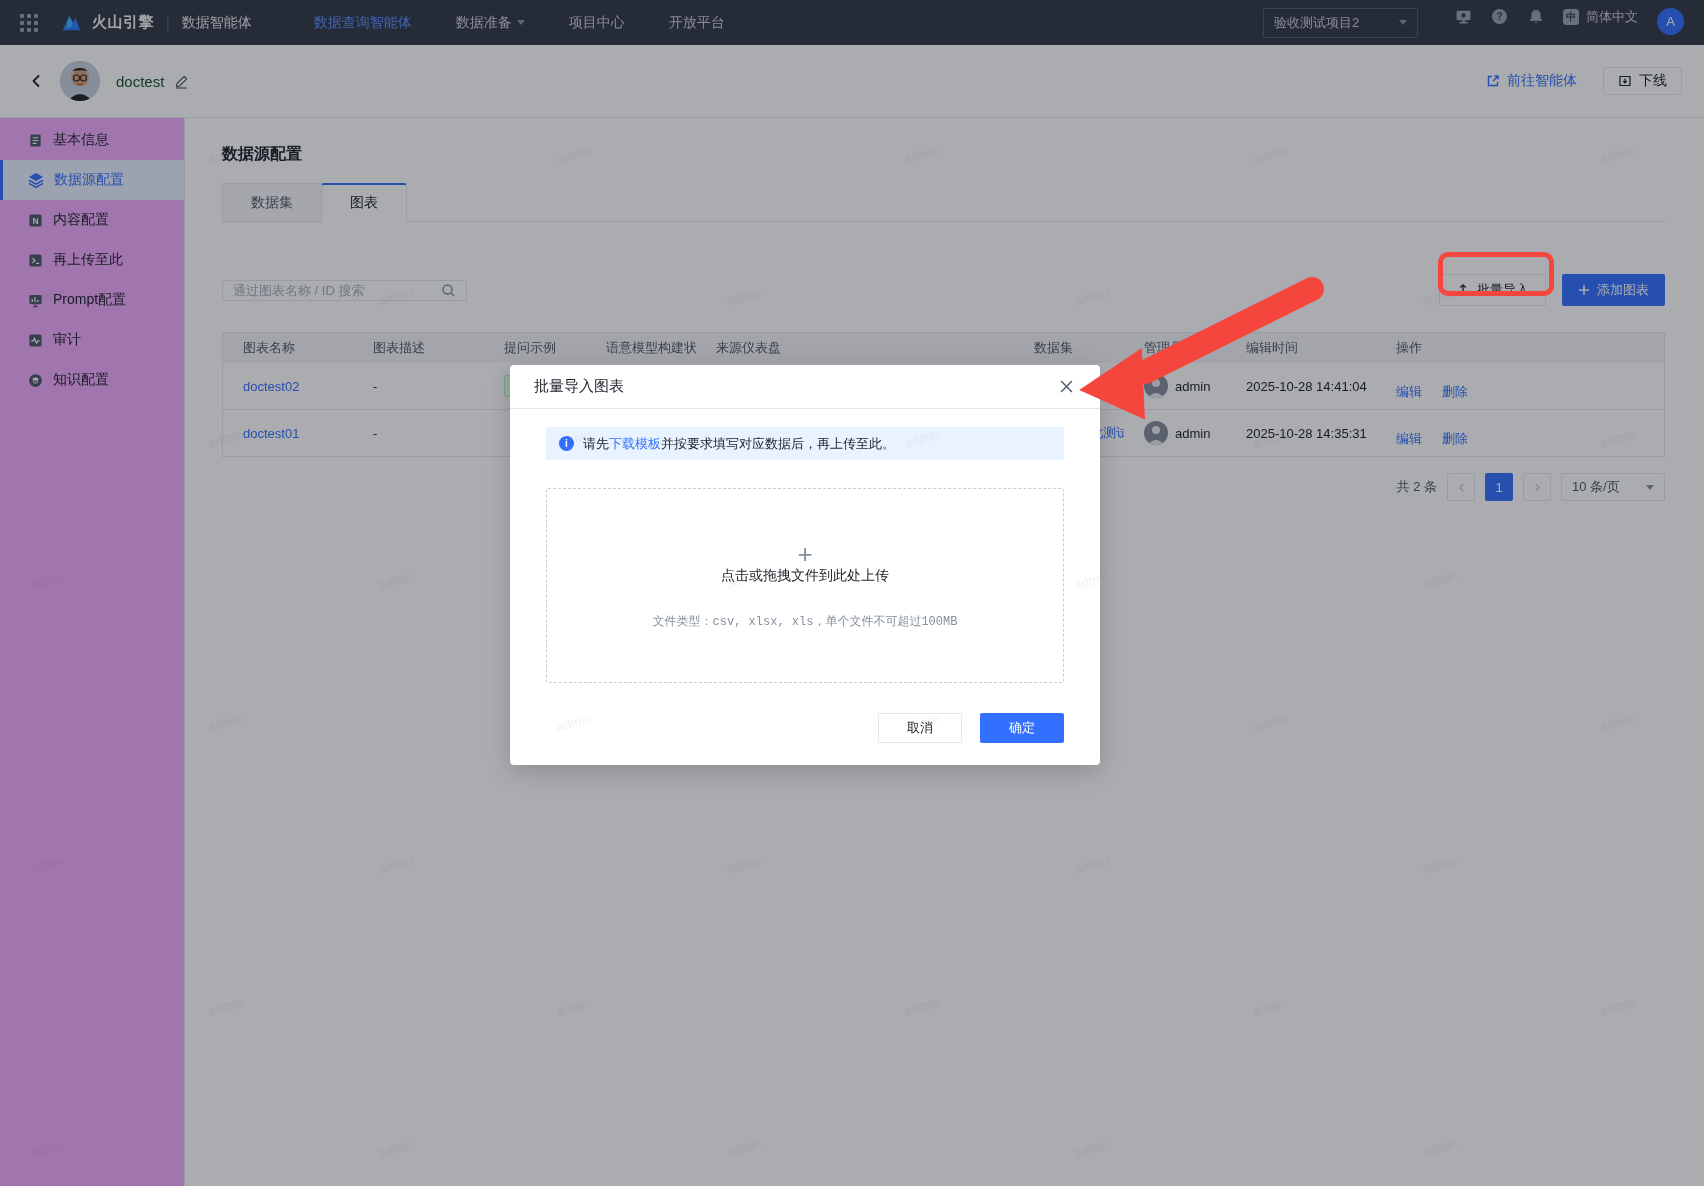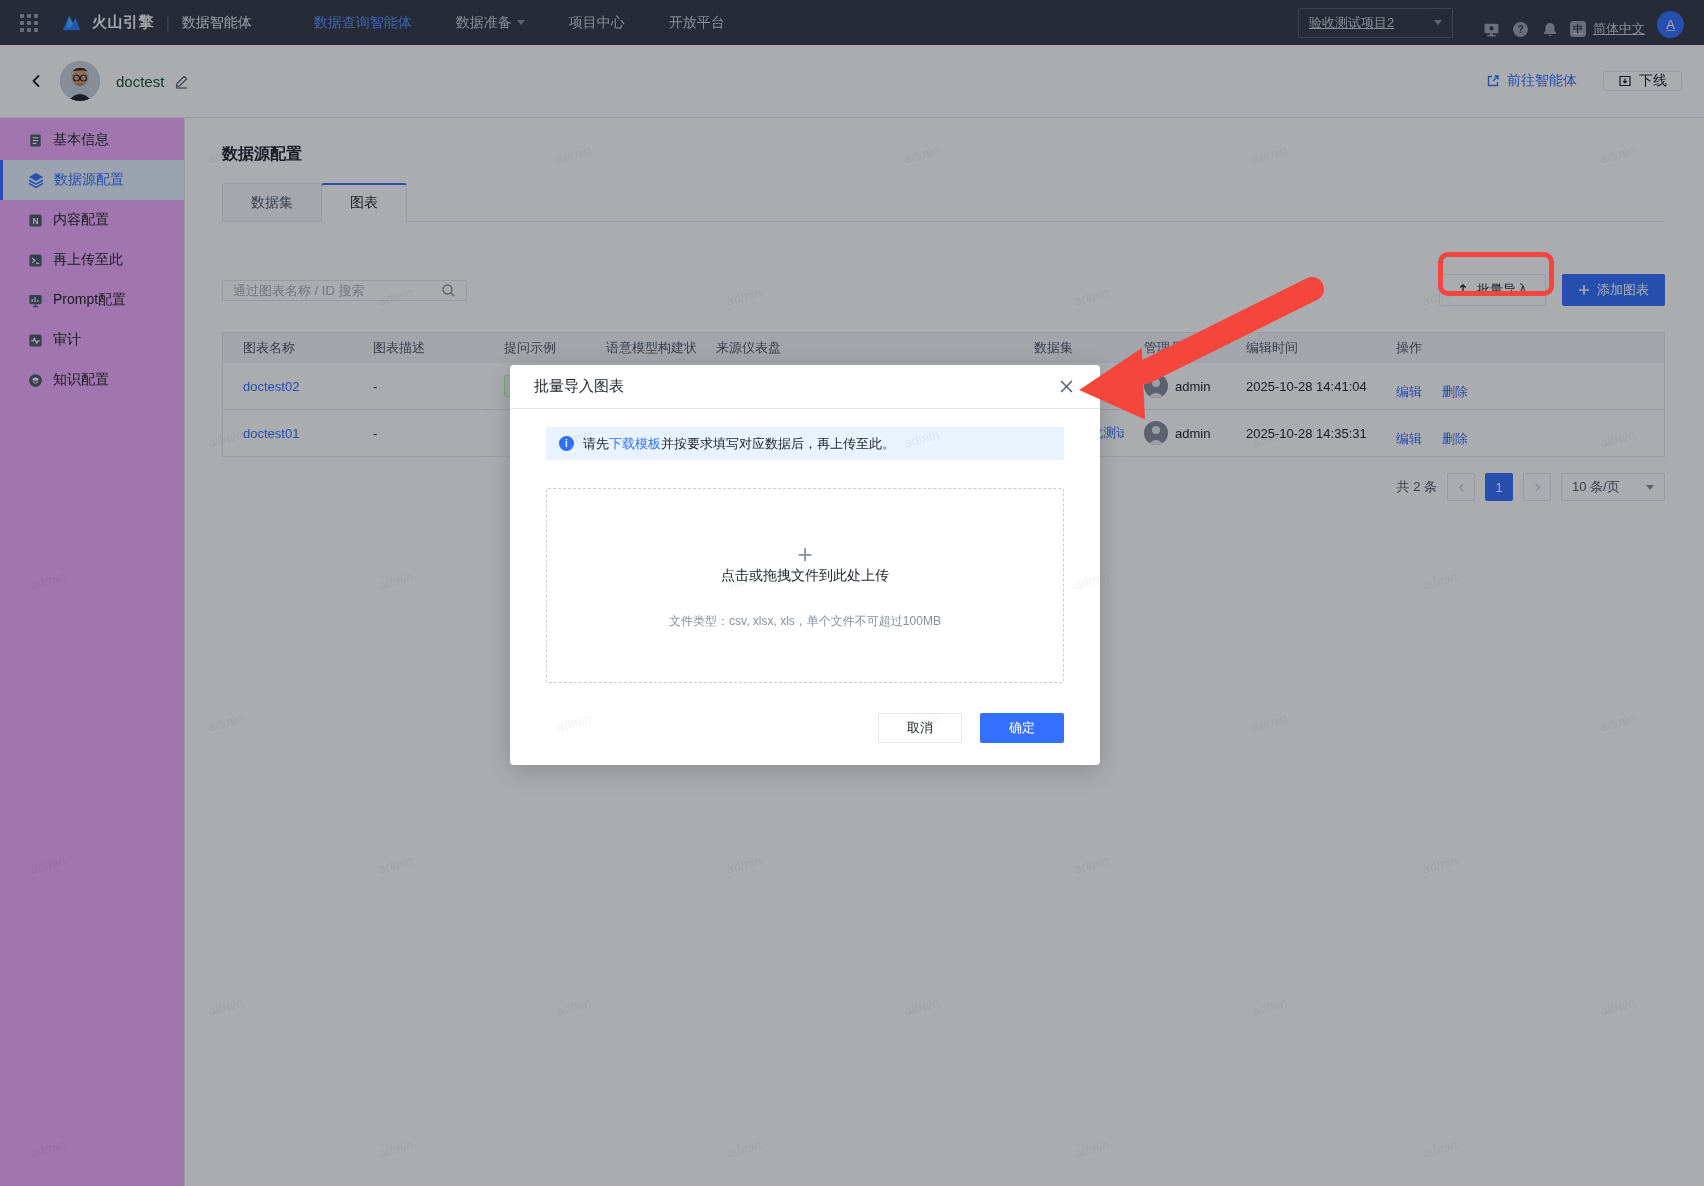--- a/index.html
+++ b/index.html
@@ -12,36 +12,36 @@
   .grid-icon { display:grid; grid-template-columns:repeat(3,4px); grid-gap:3px; margin-right:22px; cursor:pointer; }
   .grid-icon i { width:4px; height:4px; border-radius:1px; background:#9aa3b0; }
   .logo { margin-right:10px; display:flex; align-items:center; }
   .brand { color:#f2f3f5; font-size:15px; font-weight:700; letter-spacing:.5px; }
   .nav-divider { color:#5c6370; margin:0 12px; font-size:14px; }
   .product { color:#e5e6eb; font-size:14px; }
   .nav-links { display:flex; align-items:center; margin-left:62px; gap:44px; font-size:14px; }
   .nav-link { color:#c9cdd6; cursor:pointer; display:flex; align-items:center; gap:5px; }
   .nav-link.active { color:#5c90ff; }
   .caret { width:0; height:0; border-left:4px solid transparent; border-right:4px solid transparent; border-top:5px solid #8a919f; display:inline-block; }
-  .topnav-right { margin-left:auto; display:flex; align-items:flex-end; gap:12px;text-decoration:underline; }
+  .topnav-right { margin-left:auto; display:flex; align-items:flex-start; gap:19px; }
   .project-select { width:155px; height:30px; border:1px solid #565d6b; border-radius:2px; display:flex; align-items:center; justify-content:space-between; padding:0 10px; font-size:13px; color:#c9cdd6; cursor:pointer; margin-right:18px; }
   .tn-icon { width:17px; height:17px; display:flex; align-items:center; justify-content:center; cursor:pointer; }
   .lang { display:flex; align-items:center; gap:7px; font-size:13px; color:#c9cdd6; cursor:pointer; }
   .lang-badge { width:16px; height:16px; border:1.5px solid #9aa3b0; border-radius:3px; color:#9aa3b0; font-size:10px; display:flex; align-items:center; justify-content:center; background:#9aa3b0; color:#343a47; font-weight:700; }
   .avatar-a { width:27px; height:27px; border-radius:50%; background:#3370ff; color:#fff; font-size:13px; display:flex; align-items:center; justify-content:center; cursor:pointer; }
 
   
   .subheader { height:73px; background:#fff; border-bottom:1px solid #e5e6eb; display:flex; align-items:center; padding:0 22px 0 24px; }
   .back-btn { width:24px; height:24px; display:flex; align-items:center; justify-content:center; cursor:pointer; margin-right:12px; }
   .agent-avatar { width:40px; height:40px; border-radius:50%; overflow:hidden; margin-right:16px; background:#c7d1dc; }
   .agent-name { font-size:15px; color:#14532d; font-weight:500; margin-right:10px; }
   .edit-icon { cursor:pointer; display:flex; }
   .subheader-right { margin-left:auto; display:flex; align-items:center; gap:26px; }
   .goto-agent { display:flex; align-items:center; gap:7px; color:#3370ff; font-size:14px; cursor:pointer; }
-  .offline-btn { height:20px; padding:0 14px; background:#fff; border:1px solid #e5e6eb; border-radius:3px; display:flex; align-items:center; gap:7px; font-size:14px; color:#1d2129; cursor:pointer; }
+  .offline-btn { height:28px; padding:0 14px; background:#fff; border:1px solid #e5e6eb; border-radius:3px; display:flex; align-items:center; gap:7px; font-size:14px; color:#1d2129; cursor:pointer; }
 
   
   .body-row { display:flex; height:1068px; }
   .sidebar { width:185px; border-right:1px solid #e5e6eb; background:#f0abfc; padding-top:2px; flex-shrink:0; }
   .side-item { height:40px; display:flex; align-items:center; gap:10px; padding-left:25px; font-size:14px; color:#1d2129; cursor:pointer; border-left:3px solid transparent; }
   .side-item .ic { color:#4e5969; display:flex; }
   .side-item.active { background:#e8f1ff; border-left-color:#3370ff; color:#3370ff; }
   .side-item.active .ic { color:#3370ff; }
 
   .main { flex:1; padding:26px 41px 0 37px; }
@@ -89,21 +89,21 @@
   .overlay { position:absolute; inset:0; background:rgba(13,18,30,.35); z-index:40; }
   .modal { position:absolute; left:510px; top:365px; width:590px; height:400px; background:#fff; border-radius:4px; z-index:50; box-shadow:0 6px 24px rgba(0,0,0,.18); display:flex; flex-direction:column; }
   .modal-header { height:44px; padding:0 24px; display:flex; align-items:center; justify-content:space-between; border-bottom:1px solid #e5e6eb; flex-shrink:0; }
   .modal-title { font-size:15px; font-weight:500; color:#1d2129; }
   .modal-close { width:20px; height:20px; display:flex; align-items:center; justify-content:center; color:#4e5969; font-size:15px; cursor:pointer; }
   .notice { margin:18px 36px 0; height:33px; background:#e8f3ff; border-radius:2px; display:flex; align-items:center; gap:9px; padding:0 13px; font-size:13px; color:#1d2129; }
   .info-icon { width:15px; height:15px; border-radius:50%; background:#3370ff; color:#fff; font-size:10px; font-weight:700; display:flex; align-items:center; justify-content:center; flex-shrink:0; font-style:normal; }
   .upload-zone { margin:28px 36px 0; height:195px; border:1px dashed #c9cdd4; border-radius:2px; background:#fff; display:flex; flex-direction:column; align-items:center; justify-content:center; cursor:pointer; }
   .upload-plus { font-size:26px; color:#86909c; font-weight:300; line-height:1; }
   .upload-text { font-size:14px; color:#1d2129; }
-  .upload-hint { margin-top:28px; font-size:12px; color:#86909c; }
+  .upload-hint { margin-top:28px; font-size:12px; color:#86909c;font-family:Liberation Mono, monospace; }
   .modal-footer { margin-top:auto; padding:0 36px 22px 0; display:flex; justify-content:flex-end; gap:18px; }
   .m-btn { width:84px; height:30px; border-radius:2px; font-size:13px; display:flex; align-items:center; justify-content:center; cursor:pointer; font-family:inherit; }
   .m-cancel { background:#fff; border:1px solid #e5e6eb; color:#1d2129; }
   .m-confirm { background:#3370ff; border:none; color:#fff; }
 
   
   .anno-box { position:absolute; left:1438px; top:252px; width:116px; height:44px; border:5px solid #f5463d; border-radius:10px; z-index:60; pointer-events:none; }
   .anno-arrow { position:absolute; inset:0; z-index:60; pointer-events:none; }
 
   

